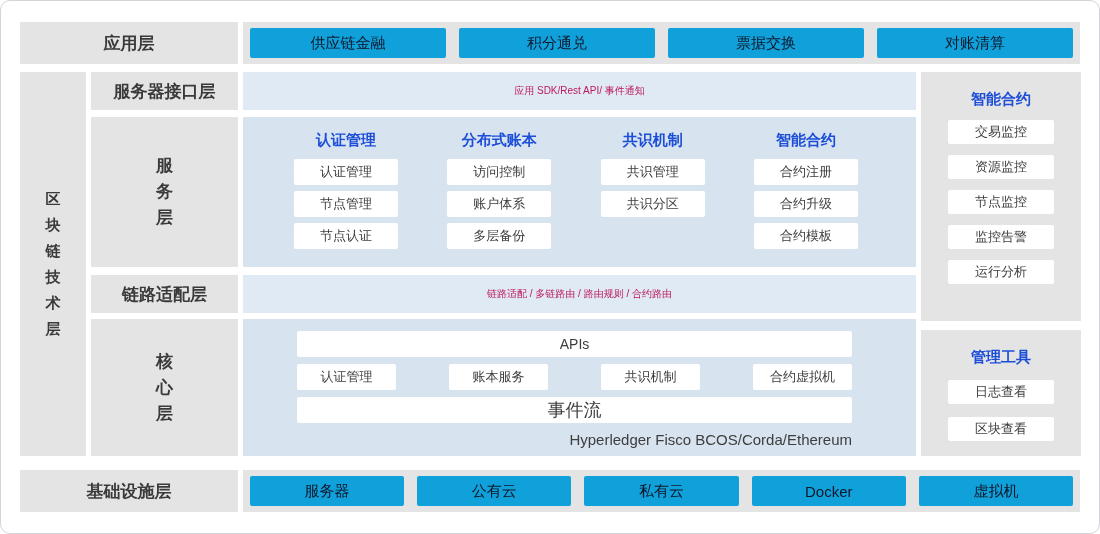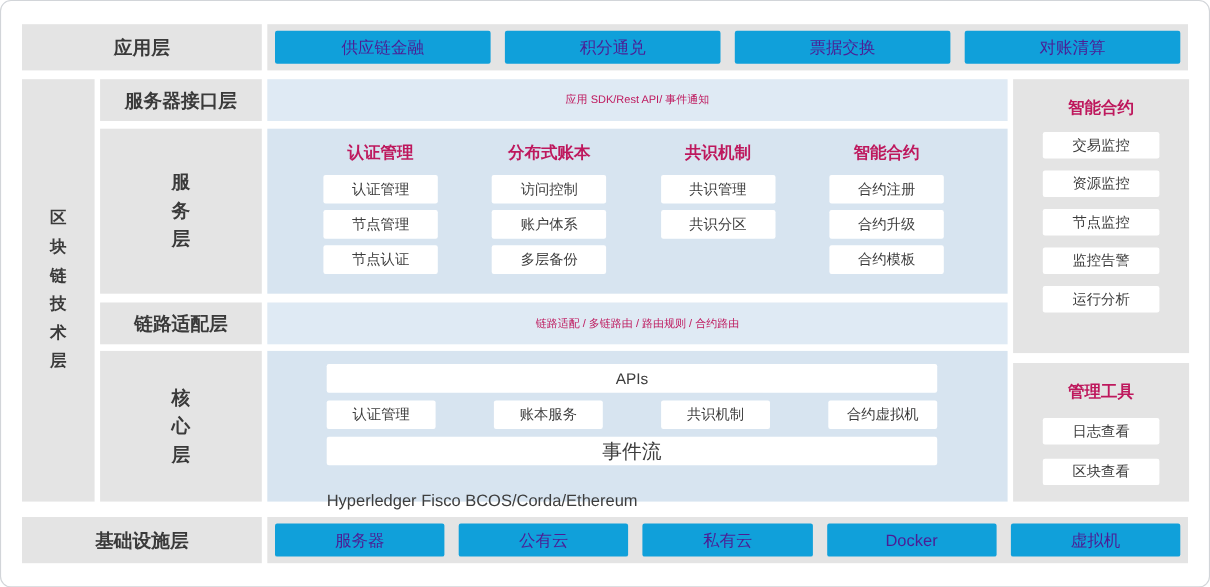--- a/index.html
+++ b/index.html
@@ -16,36 +16,36 @@
     background: #ffffff;
     padding: 21px 19px 20px 19px;
     overflow: hidden;
   }
   .label-box  {
     background: #e4e4e4;
     display: flex; align-items: center; justify-content: center;
     font-size: 17px; font-weight: 700; color: #3a3a3a;
   }
   .blue-btn {
-    background: #10a0da; color: #4c1d95;
+    background: #10a0da; color: #0f172a;
     display: flex; align-items: center; justify-content: center;
     font-size: 15px; height: 30px; border-radius: 2px; flex: 1;
   }
   .lite-bar {
     background: #dfeaf4;
     display: flex; align-items: center; justify-content: center;
     font-size: 10px; color: #be185d;
   }
   .white-box {
     background: #ffffff; border-radius: 2px;
     display: flex; align-items: center; justify-content: center;
     font-size: 13px; color: #3d3d3d;
   }
   .col-header {
-    font-size: 15px; font-weight: 700; color: #be185d;
+    font-size: 15px; font-weight: 700; color: #1d4ed8;
     text-align: center;
   }
   .v-label { white-space: pre-line; text-align: center; line-height: 26px; }
 
   
   .row-top, .row-bottom { display: flex; gap: 5px; height: 42px; }
   .row-top .label-box, .row-bottom .label-box { width: 218px; flex: none; }
   .btn-band {
     flex: 1; background: #e4e4e4;
     display: flex; align-items: center; gap: 13px; padding: 0 7px;
@@ -81,21 +81,21 @@
   .svc-column .white-box:nth-of-type(2) { margin-top: 9px; }
   .bar-link { height: 38px; margin-top: 8px; }
   .panel-core {
     height: 137px; margin-top: 6px; background: #d7e4f0;
     padding: 12px 64px 0 54px;
   }
   .apis-bar   { height: 26px; font-size: 14px; }
   .module-row { display: flex; justify-content: space-between; margin-top: 7px; }
   .module-row .white-box { width: 99px; height: 26px; }
   .event-bar  { height: 26px; margin-top: 7px; font-size: 18px; }
-  .platforms  { margin-top: 24px; text-align: left; font-size: 15px; color: #3d3d3d; }
+  .platforms  { margin-top: 8px; text-align: right; font-size: 15px; color: #3d3d3d; }
 
   
   .sidebar { width: 160px; flex: none; display: flex; flex-direction: column; }
   .side-box { background: #e4e4e4; display: flex; flex-direction: column; align-items: center; }
   .side-box .col-header { margin-top: 17px; height: 20px; line-height: 20px; }
   .side-box .white-box  { width: 106px; height: 24px; flex: none; }
   .box-monitor { height: 249px; }
   .box-monitor .white-box { margin-top: 11px; }
   .box-monitor .white-box:first-of-type { margin-top: 15px; }
   .box-tools { flex: 1; margin-top: 9px; }

